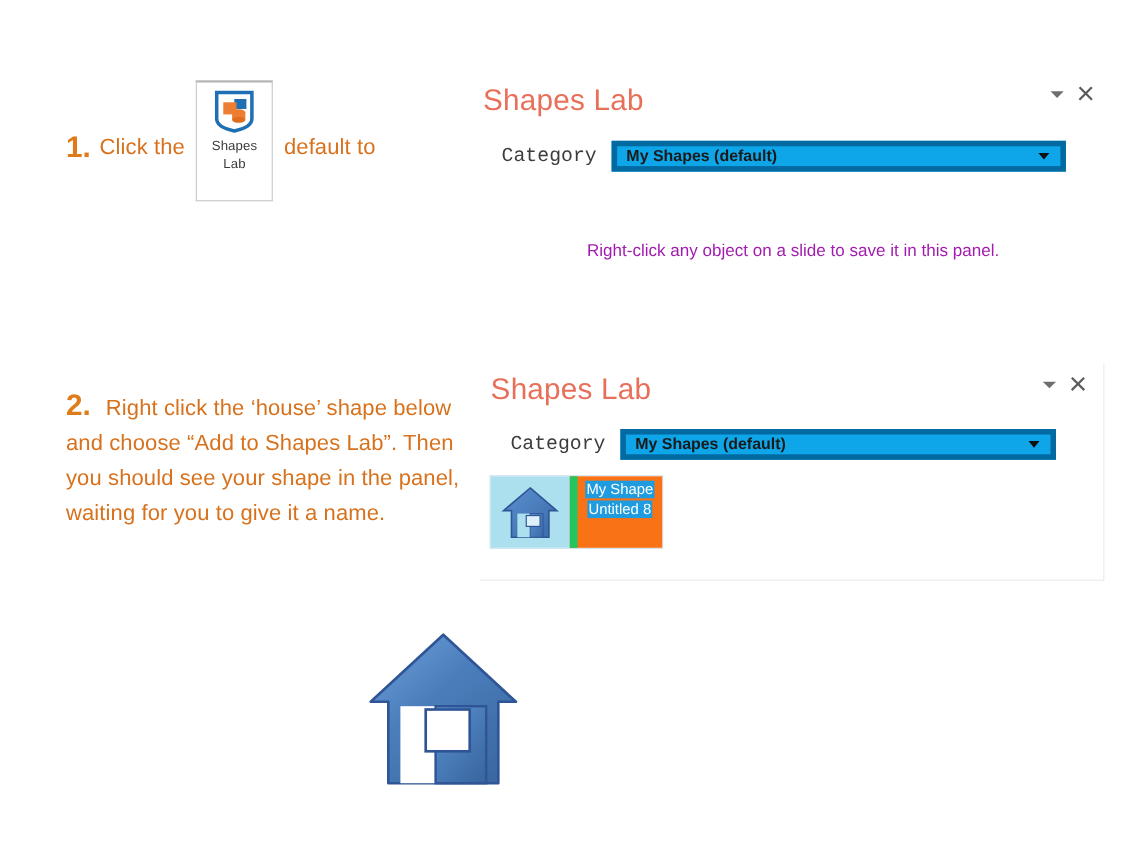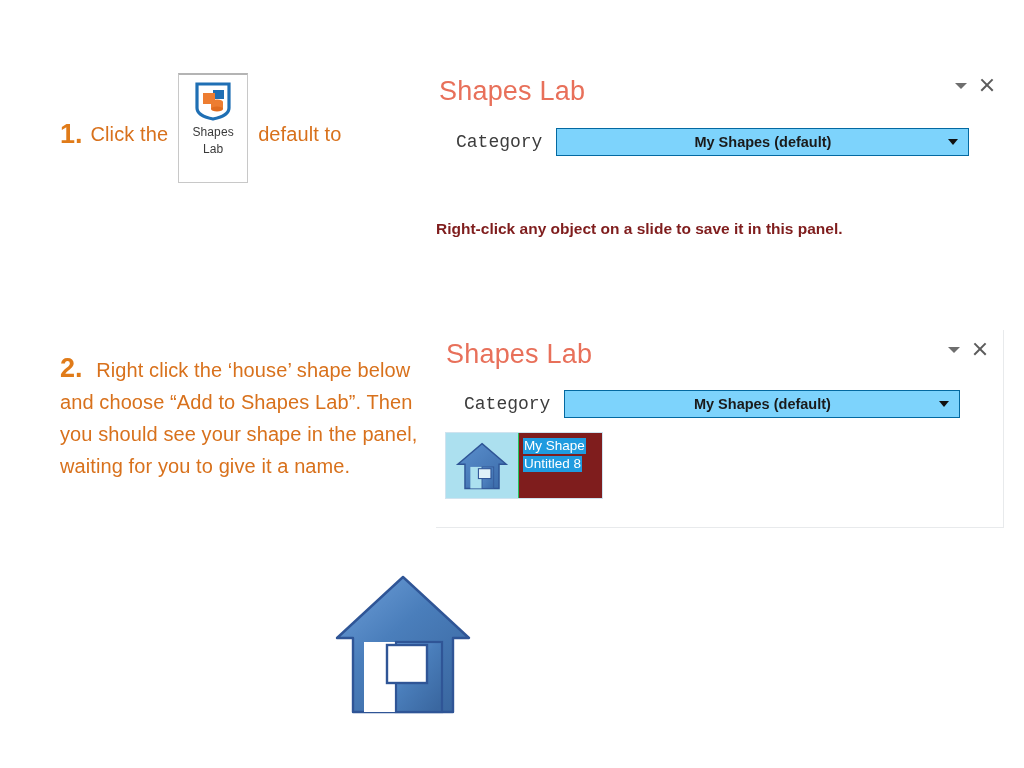--- a/index.html
+++ b/index.html
@@ -107,26 +107,25 @@
   .cat-row { position:absolute; display:flex; align-items:center; }
   #panel1 .cat-row { left:20px; top:62px; }
   #panel2 .cat-row { left:28px; top:60px; }
   .cat-label {
     font-size:18px; color:#3c3c3c;
     font-family:Liberation Mono, monospace;
     margin-right:14px;
   }
   .combo {
     width:413px; height:28px;
-    border:1px solid #0369a1;
-    background:#7dd3fc;
+    border:5px solid #0369a1;
+    background:#0ea5e9;
     display:flex; align-items:center;
     padding:0 8px;
     position:relative;
-    justify-content:center;
   }
   #panel2 .combo { width:396px; }
   .combo .val {
     font-size:14.5px; font-weight:bold; color:#1a1a1a;
     font-family:"Liberation Sans", sans-serif;
   }
   .combo .arr {
     position:absolute; right:10px;
     width:0; height:0;
     border-left:5px solid transparent;
@@ -136,41 +135,42 @@
 
   .empty-title {
     position:absolute; left:0; right:0; top:110px;
     text-align:center;
     font-size:26px; font-weight:bold; color:#b7b7b7;
     font-family:"Liberation Sans", sans-serif;
     letter-spacing:.4px;
   }
   .empty-sub {
     position:absolute; left:0; right:0; top:154px;
-    text-align:left;
-    font-size:15.5px; font-weight:bold; color:#7f1d1d;
+    text-align:center;
+    font-size:15.5px; font-weight:normal; color:#a21caf;
     font-family:"Liberation Sans", sans-serif;
   }
 
   
   .shape-item {
     position:absolute; left:9px; top:102px;
     width:158px; height:67px;
     display:flex;
     border:1px solid #cfe3ef;
   }
   .shape-thumb {
     width:72px; height:100%;
     background:#ace0ef;
     display:flex; align-items:center; justify-content:center;
   }
   .shape-name-box {
-    flex:1; background:#7f1d1d;
-    border-left:1px solid #22c55e;
+    flex:1; background:#f97316;
+    border-left:7px solid #22c55e;
     padding:3px 4px 0 4px;
+    text-align:center;
   }
   .sel-text {
     display:inline-block;
     background:#1f9bdf;
     color:#ffffff;
     font-size:13.5px;
     line-height:16px;
     font-family:"Liberation Sans", sans-serif;
     padding:0 1px;
   }

